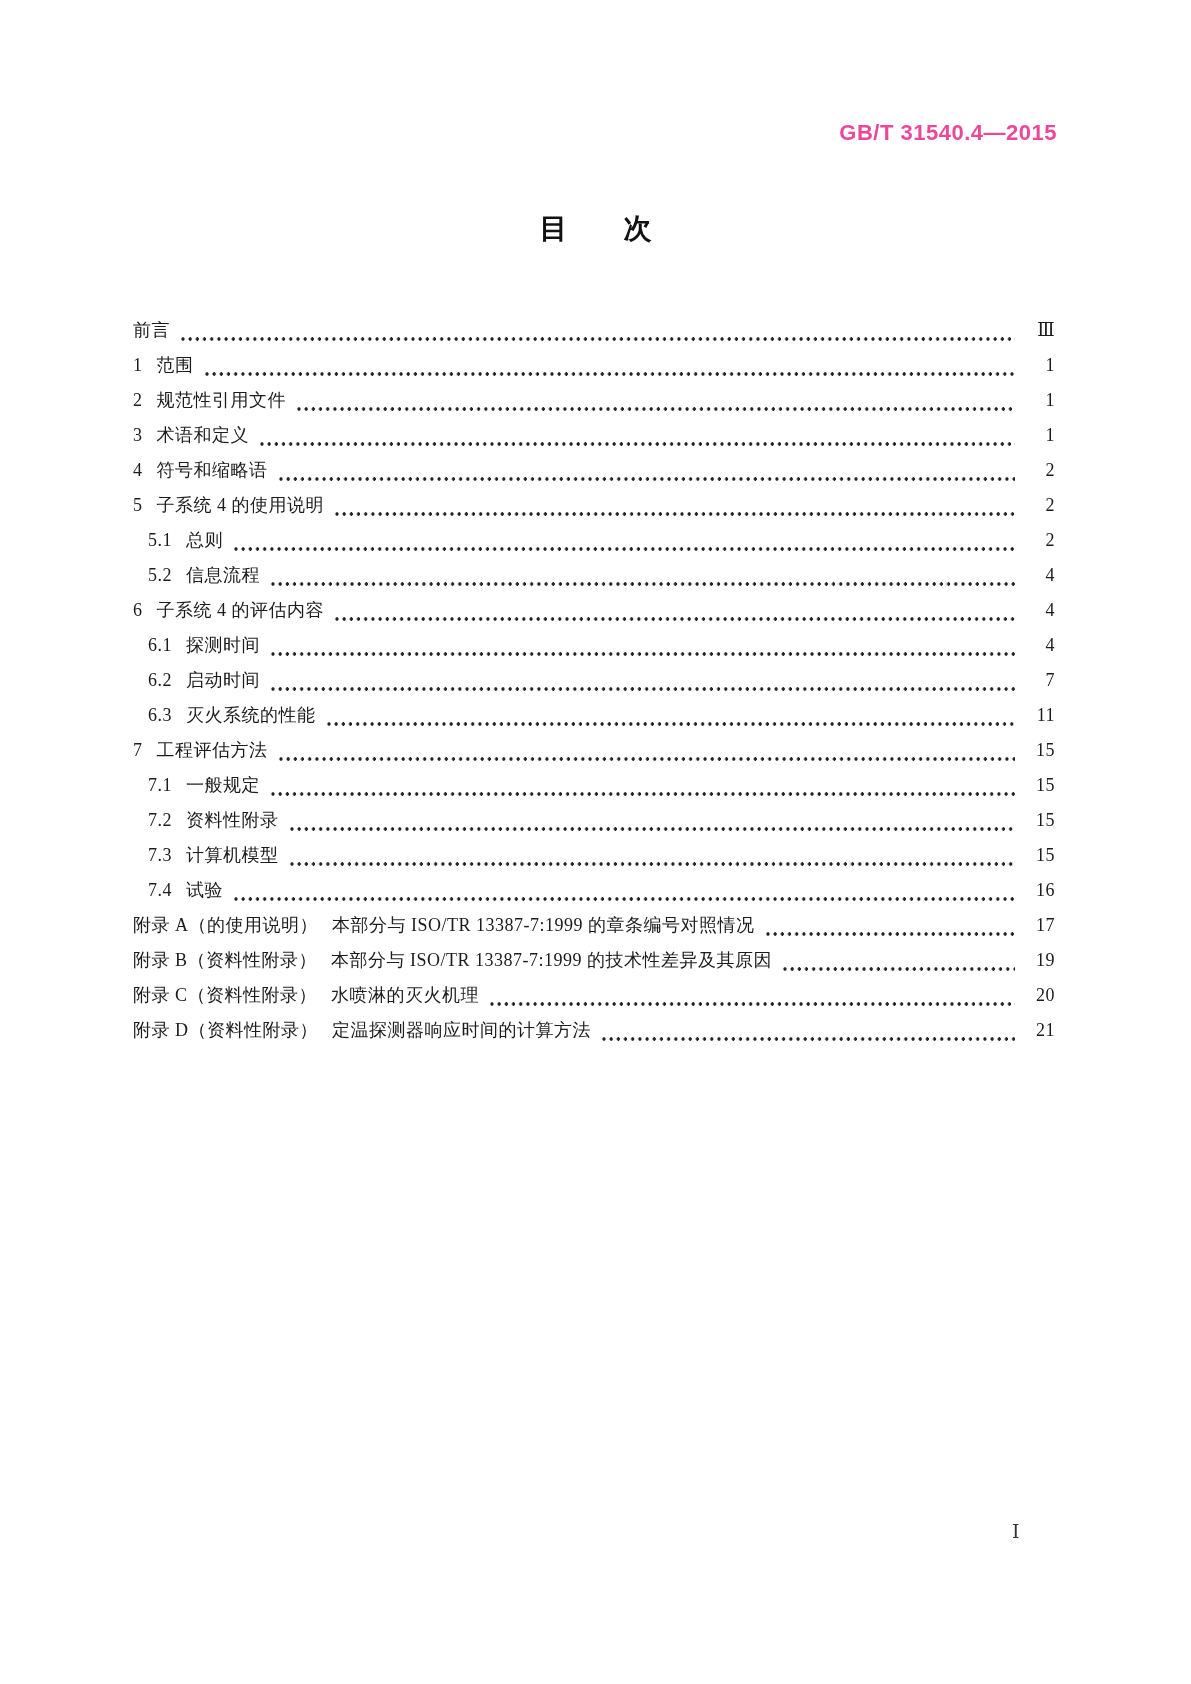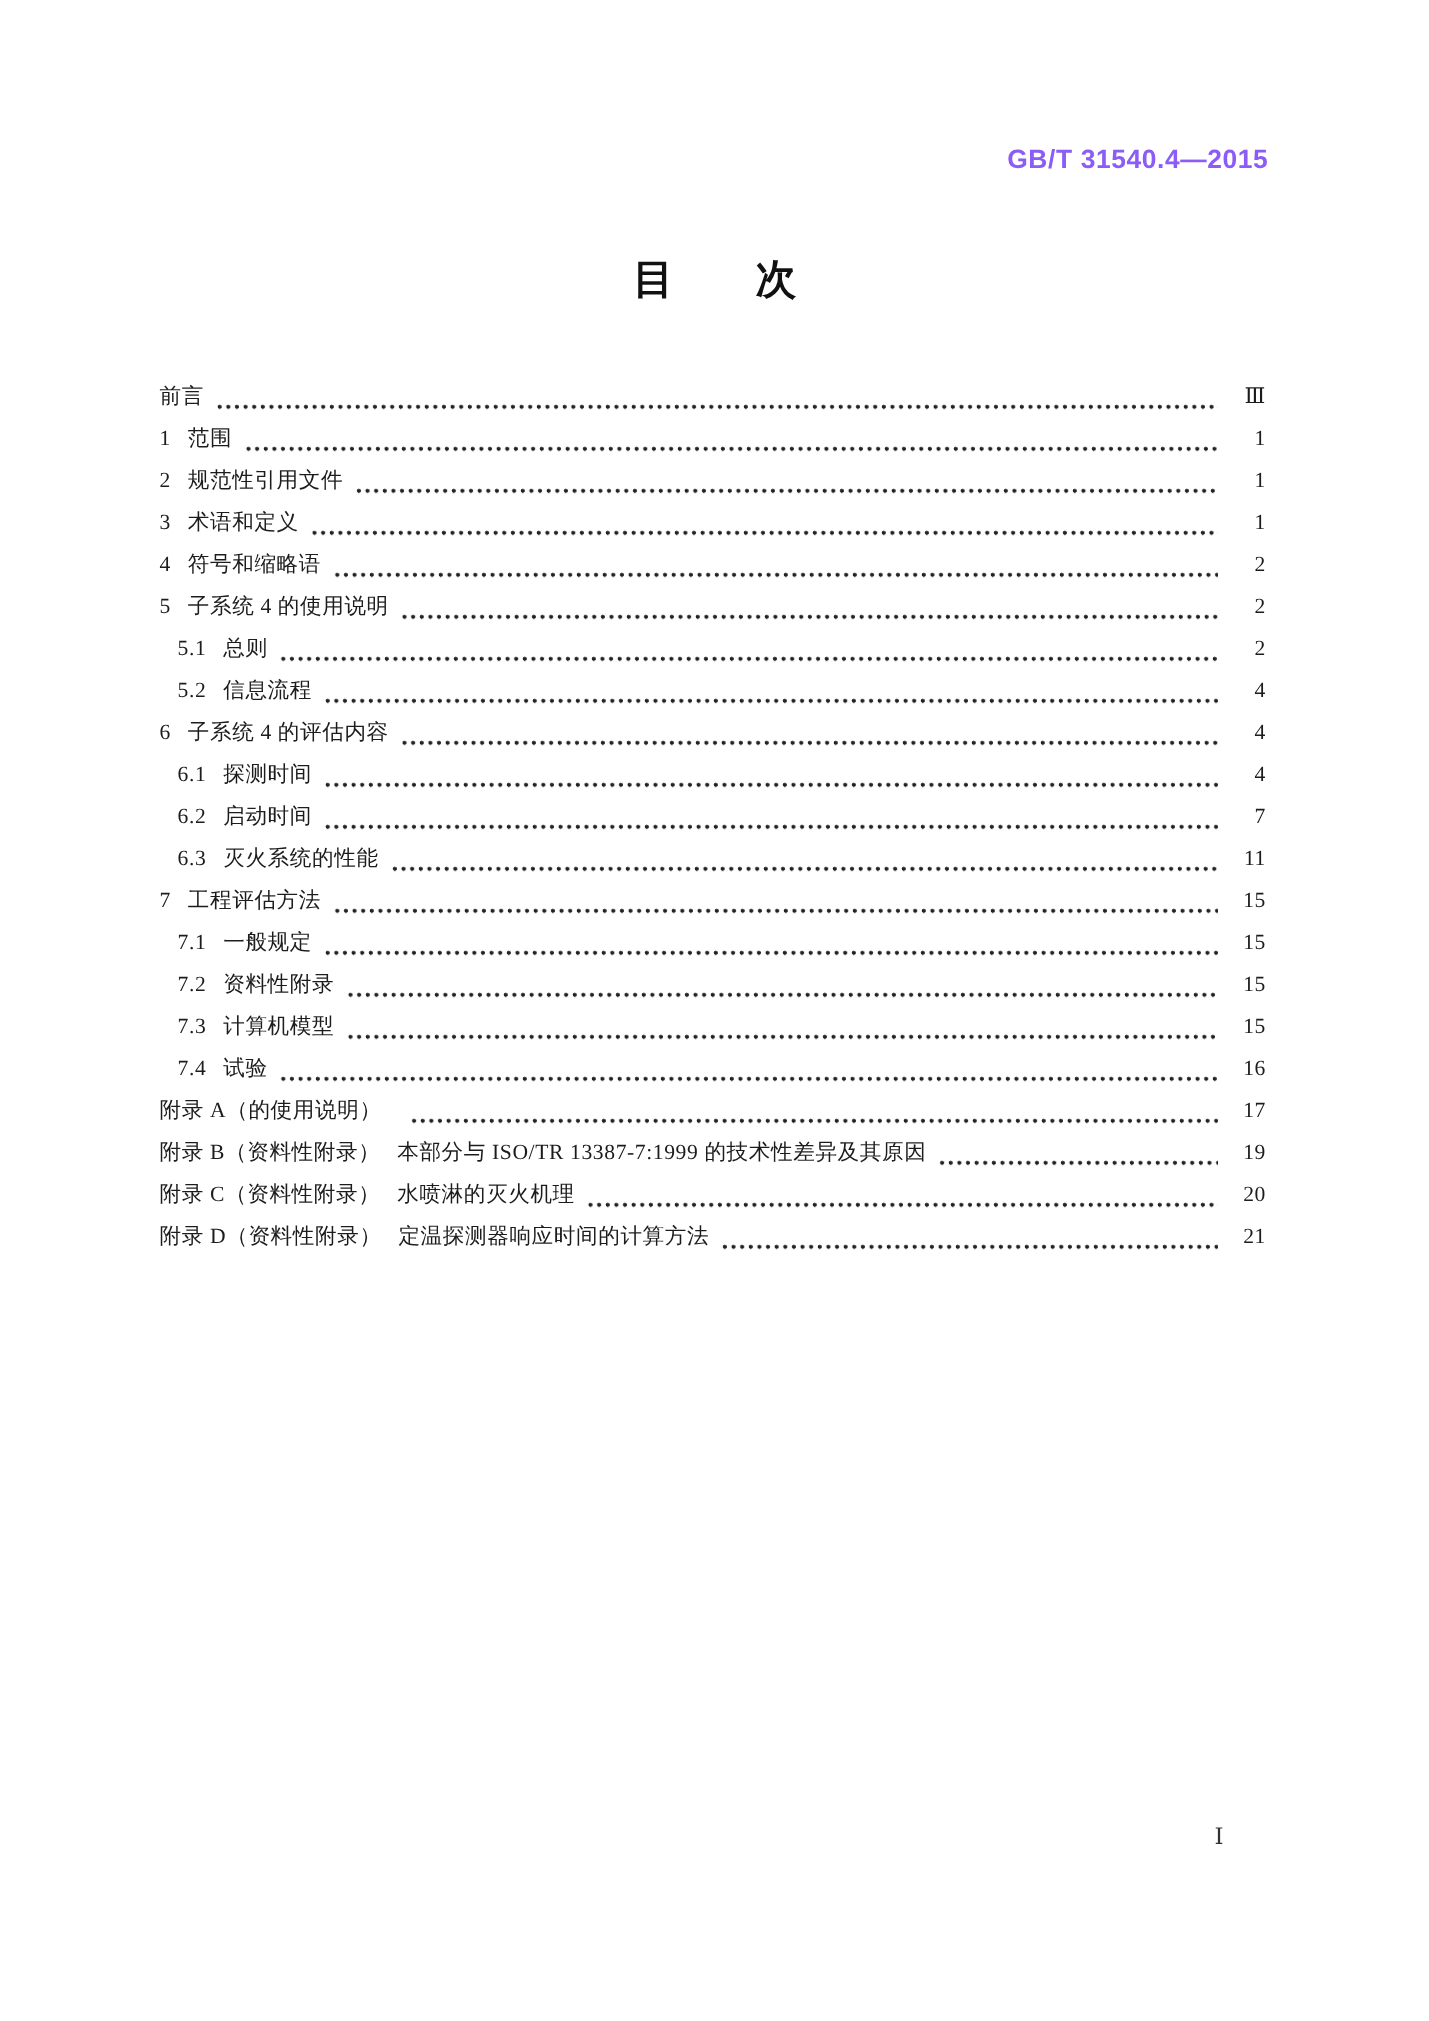--- a/index.html
+++ b/index.html
@@ -7,27 +7,27 @@
     width: 1191px; height: 1684px;
     background: #ffffff;
     position: relative;
     font-family: "Liberation Serif", "DejaVu Serif", serif;
     color: #1c1c1c;
   }
   .header-code {
     position: absolute; top: 120px; right: 134px;
     font-family: "Liberation Sans", "DejaVu Sans", sans-serif;
     font-weight: bold; font-size: 22px; letter-spacing: 0.5px;
-    color: #8b5cf6;
+    color: #ec4899;
   }
   .doc-title {
     position: absolute; top: 210px; left: 0; width: 100%;
     text-align: center;
     font-family: Liberation Sans, sans-serif;
-    font-weight: bold; font-size: 34px; color: #111;
+    font-weight: bold; font-size: 28px; color: #111;
     white-space: pre;
   }
   .toc {
     position: absolute; left: 133px; top: 318px; width: 922px;
   }
   .toc-row {
     display: flex; align-items: baseline;
     height: 35px; font-size: 18px; letter-spacing: 0.5px;
     white-space: nowrap;
   }
@@ -170,20 +170,21 @@
 
   <div class="toc-row lvl1">
     <span class="num">7.4</span>
     <span class="label">试验</span>
     <span class="leader"></span>
     <span class="pg">16</span>
   </div>
 
   <div class="toc-row">
     <span class="num">附录 A（的使用说明）</span>
+    <span class="label">本部分与 ISO/TR 13387-7:1999 的章条编号对照情况</span>
     <span class="leader"></span>
     <span class="pg">17</span>
   </div>
 
   <div class="toc-row">
     <span class="num">附录 B（资料性附录）</span>
     <span class="label">本部分与 ISO/TR 13387-7:1999 的技术性差异及其原因</span>
     <span class="leader"></span>
     <span class="pg">19</span>
   </div>

